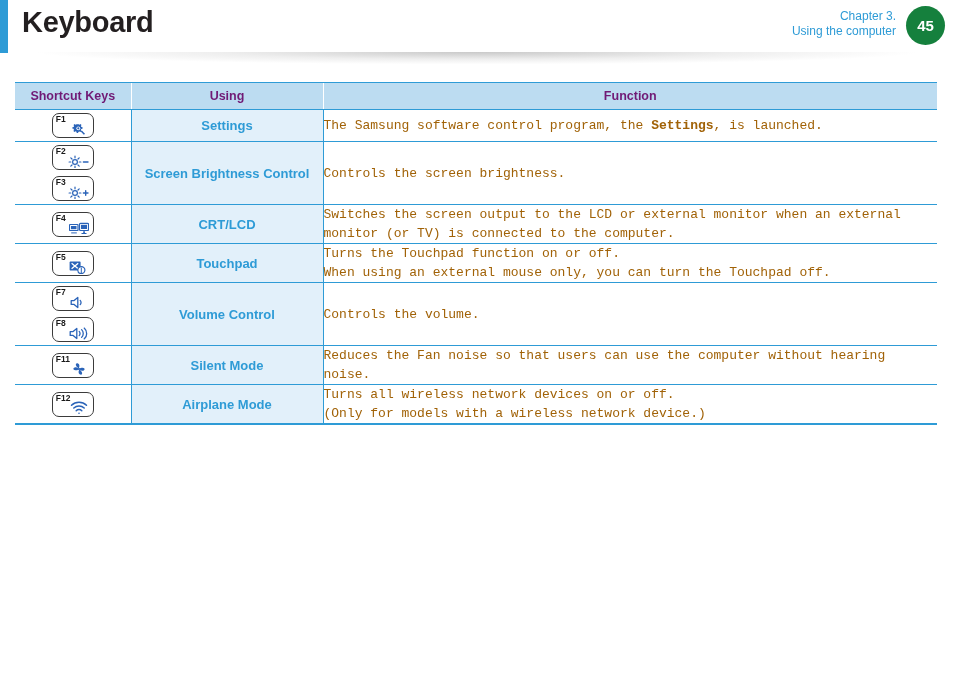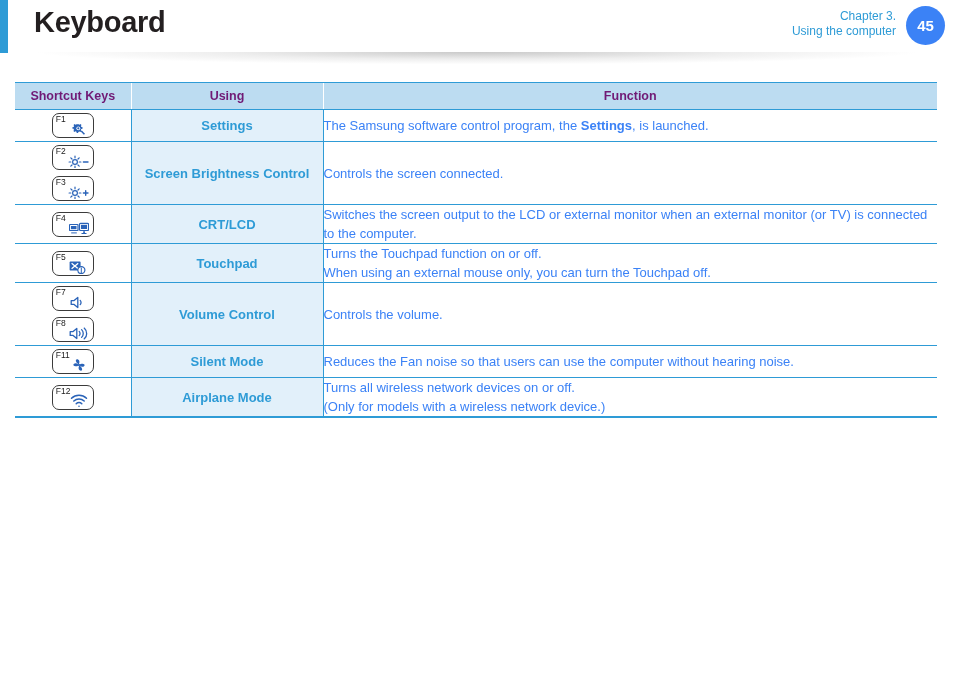--- a/index.html
+++ b/index.html
@@ -33,21 +33,20 @@
   }
   .page-title {
     position: absolute;
     left: 22px;
     top: 6px;
     font-size: 29px;
     font-weight: bold;
     letter-spacing: -0.3px;
     color: #231f20;
     font-family: "Liberation Sans", sans-serif;
-    margin-left: 12px;
   }
   .chapter-block {
     position: absolute;
     right: 58px;
     top: 9px;
     text-align: right;
     line-height: 15px;
   }
   .chapter-line {
     display: block;
@@ -56,21 +55,21 @@
     color: #2e9bd6;
     white-space: nowrap;
   }
   .page-number-circle {
     position: absolute;
     right: 9px;
     top: 6px;
     width: 39px;
     height: 39px;
     border-radius: 50%;
-    background: #3b82f6;
+    background: #15803d;
     color: #ffffff;
     font-size: 15px;
     font-weight: bold;
     display: flex;
     align-items: center;
     justify-content: center;
   }
   .header-shadow {
     position: absolute;
     left: 5px;
@@ -119,39 +118,41 @@
   thead th.th-name,
   thead th.th-func {
     border-left: 1px solid #ffffff;
   }
 
   td.cell-keys {
     background: #ffffff;
     text-align: left;
     vertical-align: middle;
     padding: 7px 0;
+    font-weight: bold;
   }
   td.cell-name {
     background: #e2f0fa;
     color: #2e9bd6;
     font-size: 13px;
     font-weight: bold;
     text-align: center;
     vertical-align: middle;
     border-left: 1px solid #2e9bd6;
     border-right: 1px solid #2e9bd6;
     padding: 4px 6px;
   }
   td.cell-func {
     background: #ffffff;
-    color: #3b82f6;
+    color: #a16207;
     font-size: 13px;
     vertical-align: middle;
     padding: 6px 0 6px 6px;
     line-height: 19px;
+    font-family: Liberation Mono, monospace;
   }
   td.cell-func b { font-weight: bold; }
 
   tbody tr.row-bottom td { border-bottom: 2px solid #2e9bd6; }
 
   
   .keycap {
     position: relative;
     display: inline-block;
     width: 42px;
@@ -257,21 +258,21 @@
                       <circle cx="7" cy="7" r="2.4"></circle>
                       <path d="M7 1.1V2.8M7 11.2V12.9M1.1 7h1.7M11.2 7h1.7M2.8 2.8l1.2 1.2M10 10l1.2 1.2M11.2 2.8L10 4M4 10l-1.2 1.2"></path>
                       <path d="M15.4 7h4.6M17.7 4.7v4.6" stroke-width="1.4"></path>
                     </g>
                   </svg>
                 </span>
               </span>
             </span>
           </td>
           <td class="cell-name">Screen Brightness Control</td>
-          <td class="cell-func">Controls the screen connected.</td>
+          <td class="cell-func">Controls the screen brightness.</td>
         </tr>
         <tr class="data-row">
           <td class="cell-keys">
             <span class="keycap-stack">
               <span class="keycap">
                 <span class="fnlabel">F4</span>
                 <span class="keyicon">
                   <svg width="20" height="13" viewBox="0 0 20 13">
                     <g fill="#2a63b8">
                       <rect x="0.5" y="2.5" width="8.5" height="6" rx="0.6" fill="none" stroke="#2a63b8" stroke-width="1.2"></rect>

